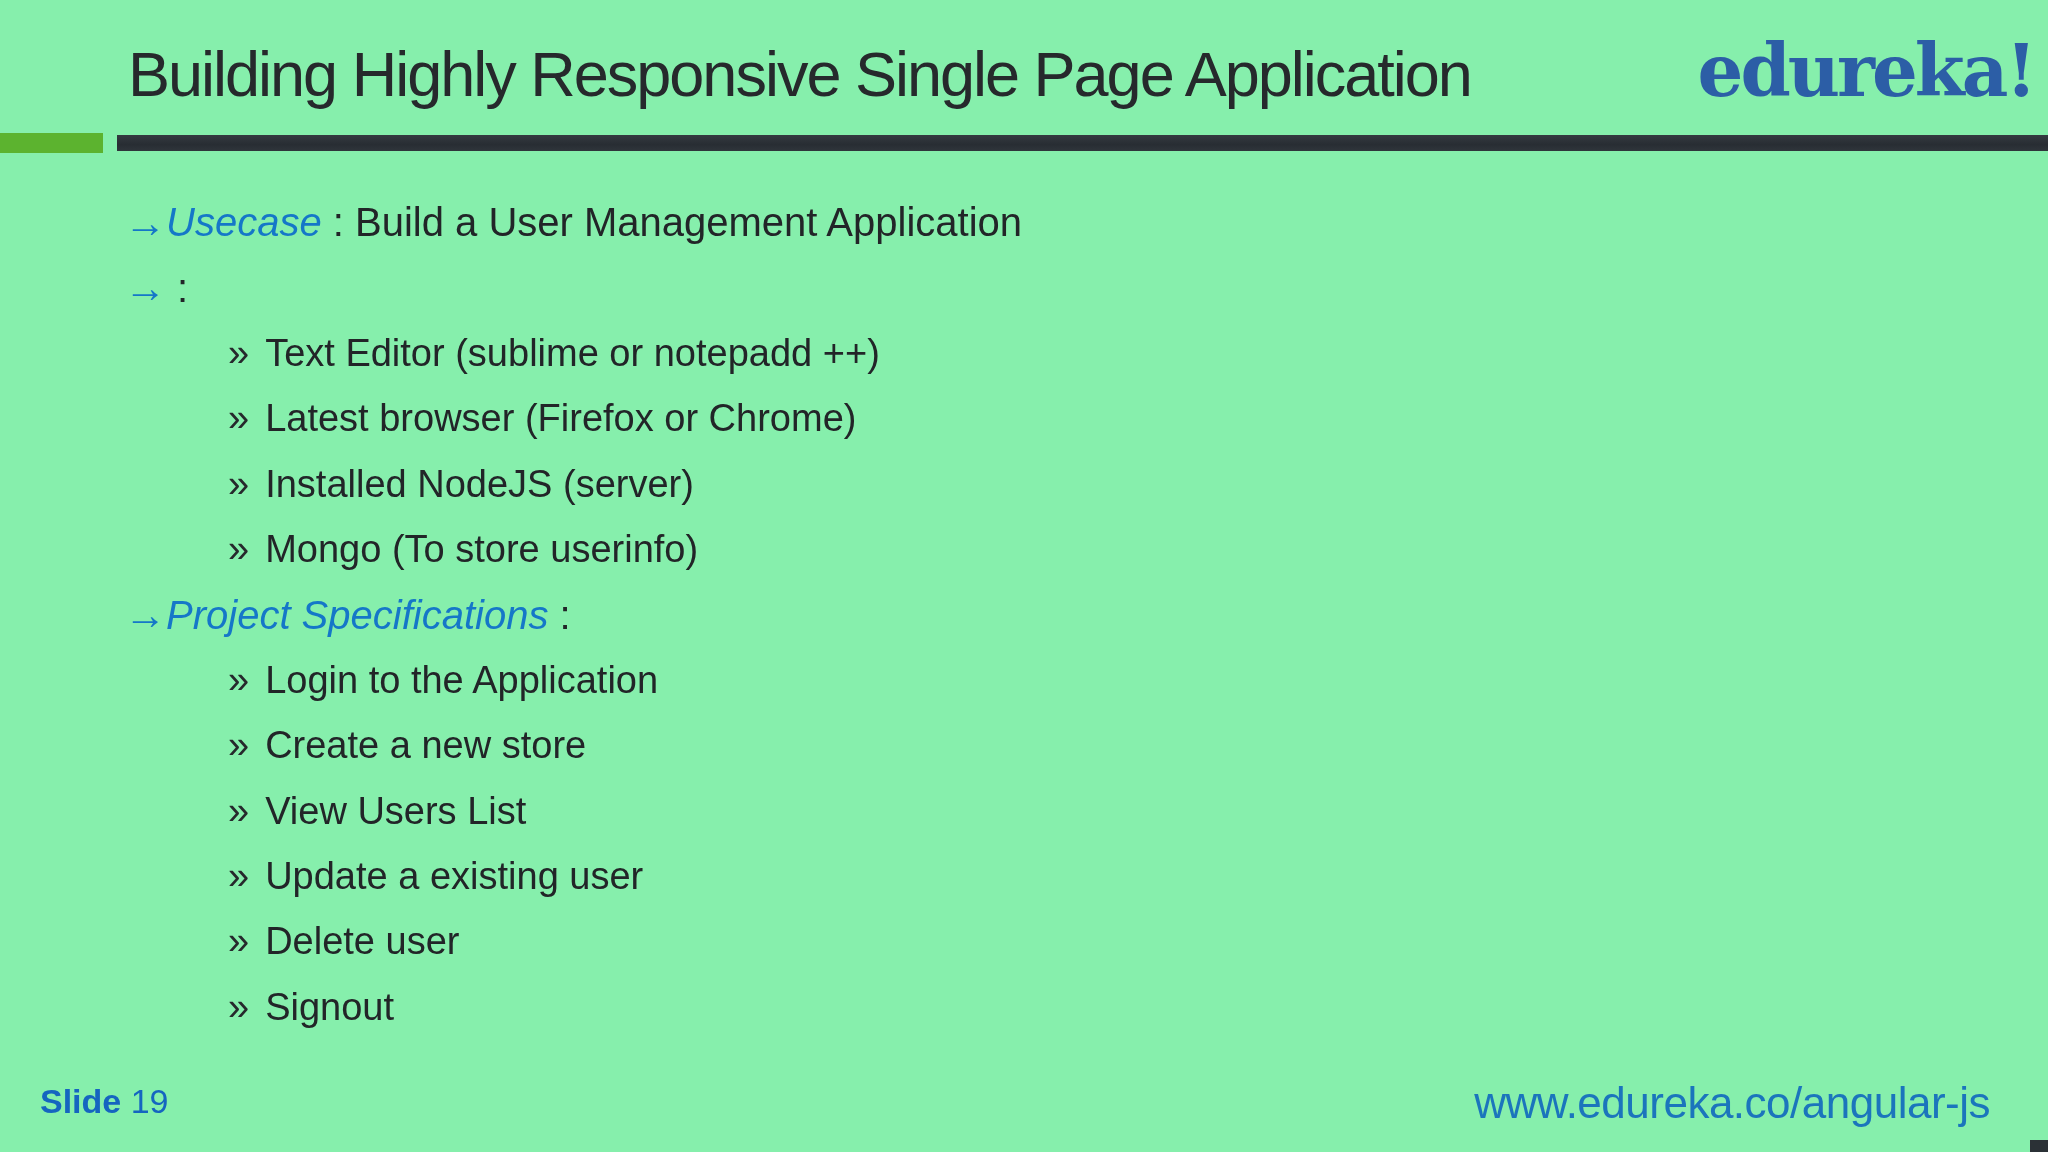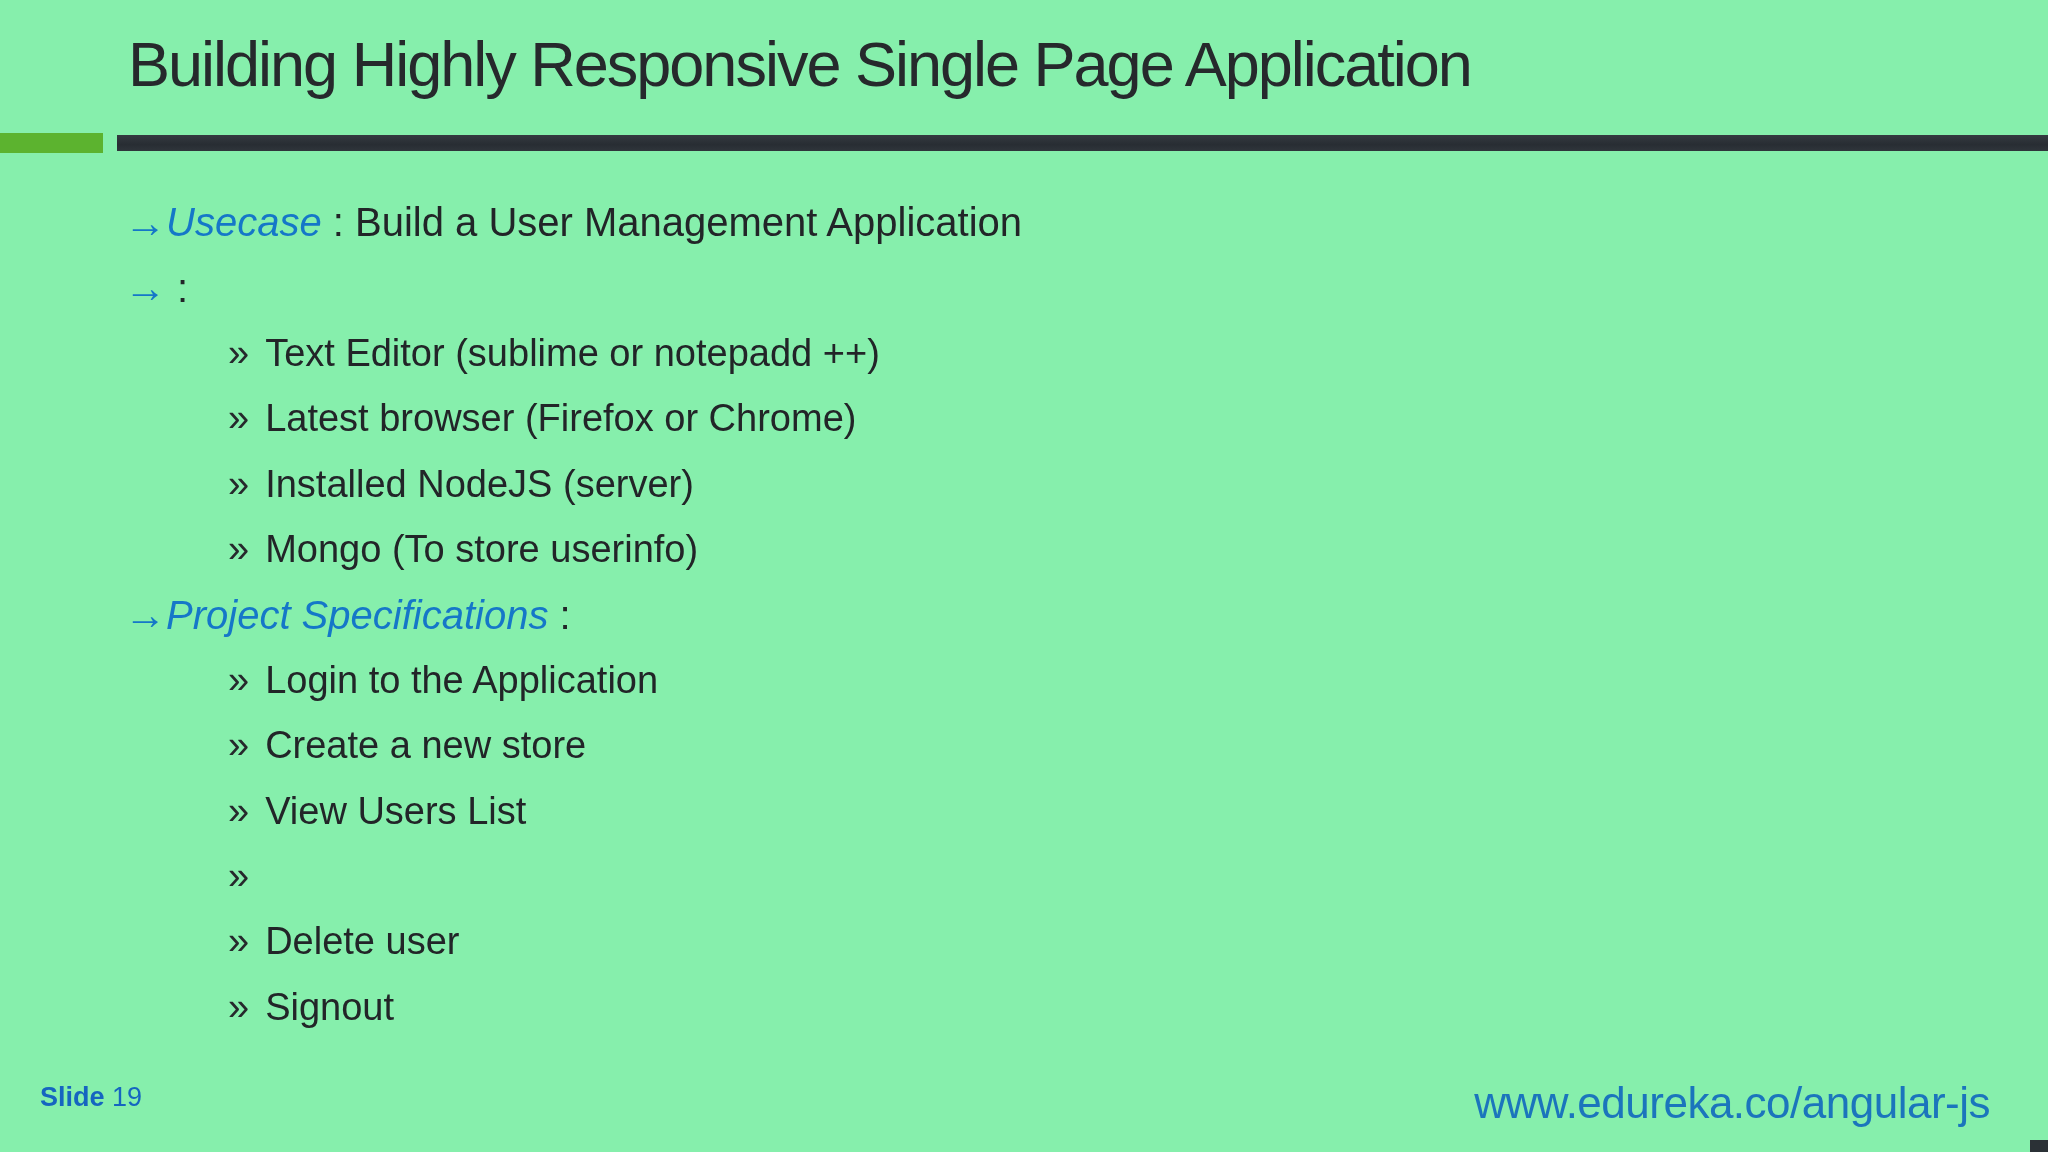--- a/index.html
+++ b/index.html
@@ -68,21 +68,21 @@
   .line.bullet  { padding-left: 228px; font-size: 38px; }
   .arrow { color: #1577c8; font-size: 42px; }
   .sec-label { color: #1577c8; font-style: italic; }
   .sec-rest { color: #222528; }
   .chev { margin-right: 16px; color: #26292c; }
 
   
   .footer-left {
     position: absolute;
     left: 40px; top: 1082px;
-    font-size: 27px;
+    font-size: 34px;
     color: #1565c0;
     white-space: pre;
   }
   .footer-left .slide-word { font-weight: bold; }
   .footer-url {
     position: absolute;
     right: 58px; top: 1078px;
     font-size: 44px;
     color: #1b75bc;
     letter-spacing: -0.5px;
@@ -94,20 +94,21 @@
     background: #2b3136;
   }
 </style>
 </head>
 <body>
 
 <div class="slide">
 
   <div class="header">
     <div class="title">Building Highly Responsive Single Page Application</div>
+    <div class="logo">edureka!</div>
   </div>
 
   <div class="accent-bar-green"></div>
   <div class="header-bar-dark"></div>
 
   <div class="content">
 
     <div class="line section">
       <span class="arrow">→</span>
         <span class="sec-label">Usecase</span>
@@ -149,20 +150,21 @@
     <div class="line bullet">
       <span class="chev">»</span>
         <span>Create a new store</span>
     </div>
     <div class="line bullet">
       <span class="chev">»</span>
         <span>View Users List</span>
     </div>
     <div class="line bullet">
       <span class="chev">»</span>
+        <span>Update a existing user</span>
     </div>
     <div class="line bullet">
       <span class="chev">»</span>
         <span>Delete user</span>
     </div>
     <div class="line bullet">
       <span class="chev">»</span>
         <span>Signout</span>
     </div>
 

